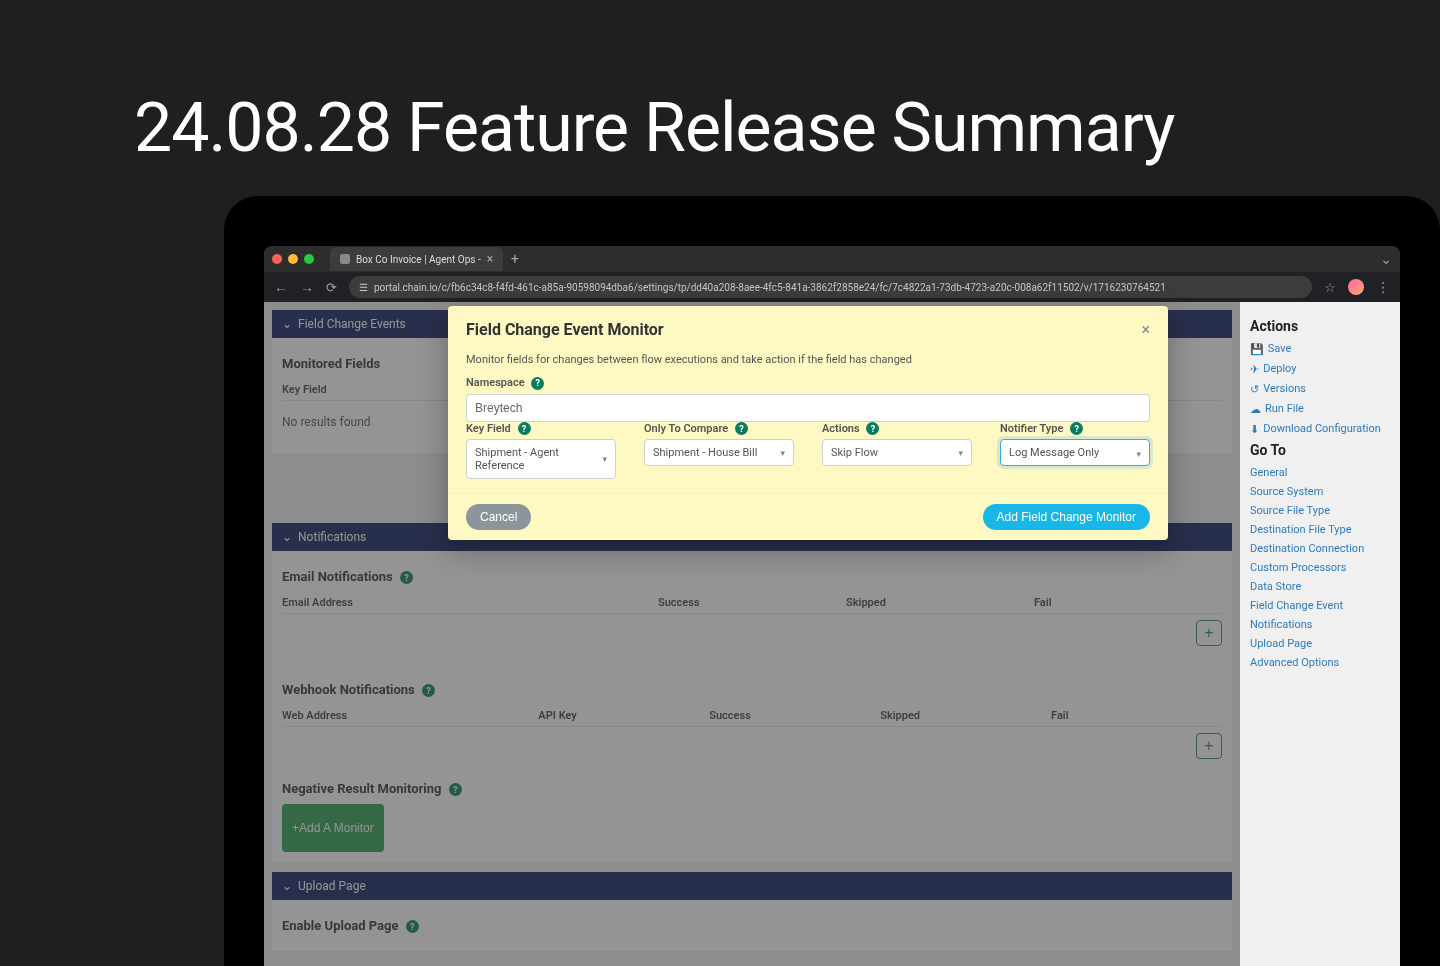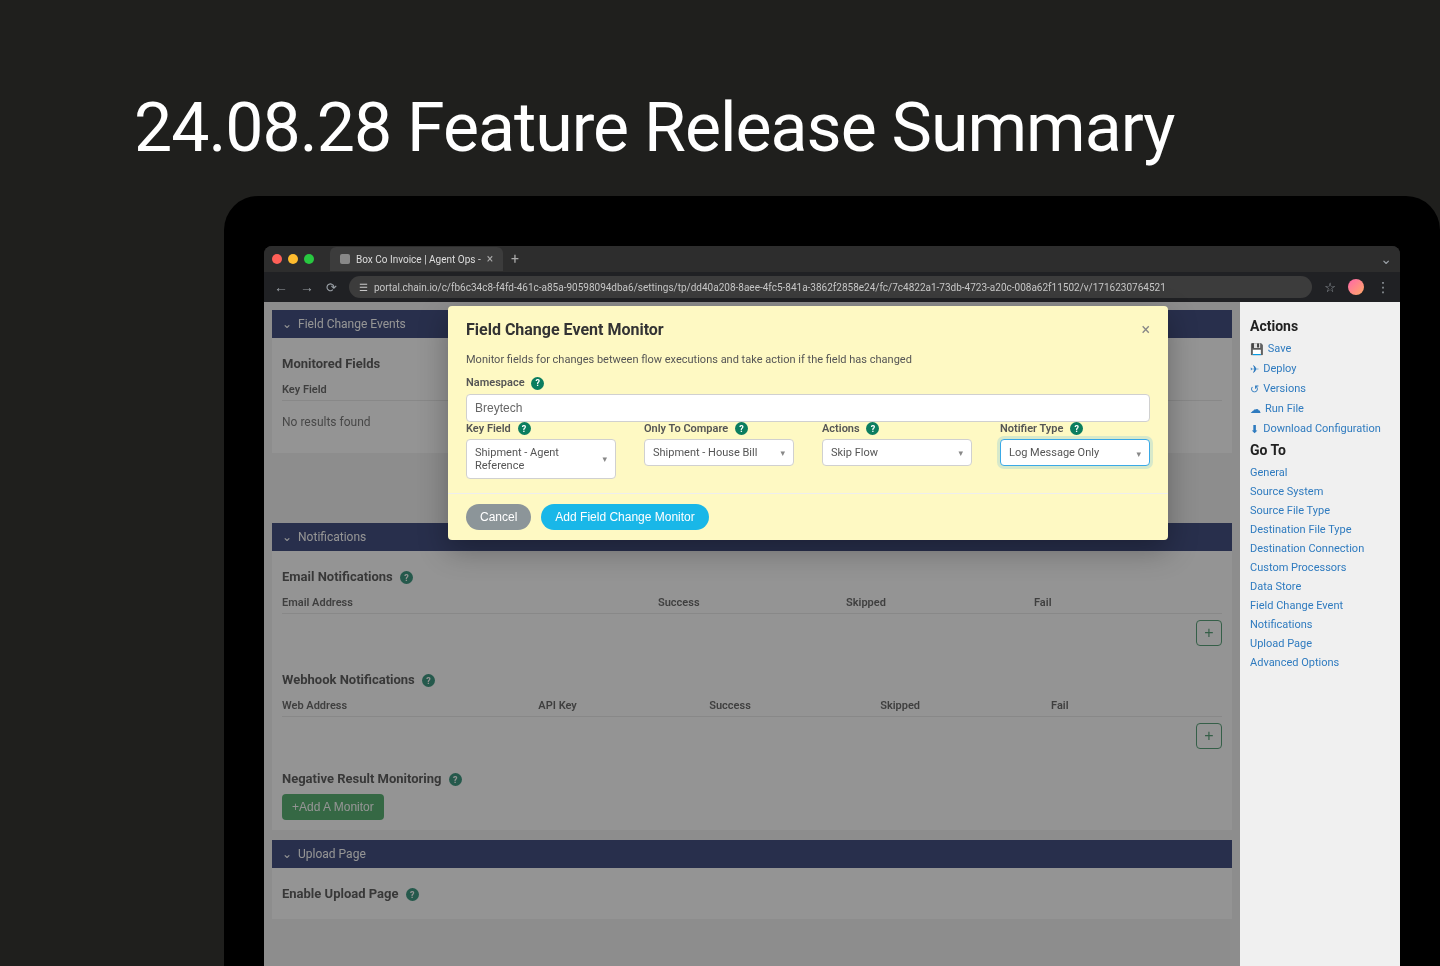--- a/index.html
+++ b/index.html
@@ -125,21 +125,21 @@
   vertical-align:middle;margin-left:4px;
 }
 .tbl-head { display:flex; font-size:11px;color:#444;font-weight:600;padding:4px 0;border-bottom:1px solid #e5e5e5;}
 .tbl-head > div, .tbl-row-cells > div { flex:1;}
 .placeholder-band { background:#fff; padding:14px 0; font-size:12px;color:#555;}
 .add-btn-sq {
   width:26px;height:26px;border:1px solid #2e8b57;color:#2e8b57;border-radius:4px;
   display:flex;align-items:center;justify-content:center;font-size:16px;background:#fff;margin-left:auto;
 }
 .green-btn {
-  background:#2e9e4f;color:#fff;border:none;border-radius:4px;padding:6px 10px;font-size:12px;
+  background:#2e9e4f;color:#fff;border:none;border-radius:4px;padding:17px 10px;font-size:12px;
 }
 .spacer { height:10px;}
 
 .modal-backdrop {
   position:absolute;top:56px;left:0;right:0;bottom:0;background:rgba(60,60,60,0.55);
 }
 .modal {
   position:absolute;left:184px;top:60px;width:720px;background:#fef9c3;border-radius:4px;
   box-shadow:0 10px 30px rgba(0,0,0,0.3);
   padding:0;
@@ -155,21 +155,21 @@
 }
 .row4 { display:flex;gap:28px;}
 .row4 > div{flex:1;}
 .select {
   width:100%;border:1px solid #d0d0d0;border-radius:4px;padding:6px 8px;font-size:11px;color:#555;
   display:flex;justify-content:space-between;align-items:center;background:#fff;
 }
 .select.active { border-color:#3aa9e6; box-shadow:0 0 0 3px rgba(58,169,230,0.2);align-items:flex-end;}
 .chev {font-size:9px;color:#888;}
 .modal-footer {
-  border-top:1px solid #eee;padding:10px 18px;display:flex;justify-content:flex-start;gap:10px;
+  border-top:1px solid #eee;padding:10px 18px;display:flex;justify-content:space-between;gap:10px;
 }
 .btn-cancel{background:#8c9599;color:#fff;border:none;border-radius:14px;padding:6px 14px;font-size:12px;}
 .btn-primary{background:#19b7e8;color:#fff;border:none;border-radius:14px;padding:6px 14px;font-size:12px;}
 
 </style>
 </head>
 <body>
 
 <div class="page-title">24.08.28 Feature Release Summary</div>
 
@@ -233,21 +233,21 @@
             <div class="tbl-head">
               <div style="flex:2">Email Address</div>
               <div>Success</div>
               <div>Skipped</div>
               <div>Fail</div>
             </div>
             <div style="display:flex;padding:6px 0;">
               <button class="add-btn-sq">+</button>
             </div>
 
-            <div class="section-title" style="margin-top:20px">
+            <div class="section-title" style="margin-top:30px">
               <span>Webhook Notifications</span>
               <span class="help-dot">?</span>
             </div>
             <div class="tbl-head">
               <div style="flex:1.5">Web Address</div>
               <div>API Key</div>
               <div>Success</div>
               <div>Skipped</div>
               <div>Fail</div>
             </div>

